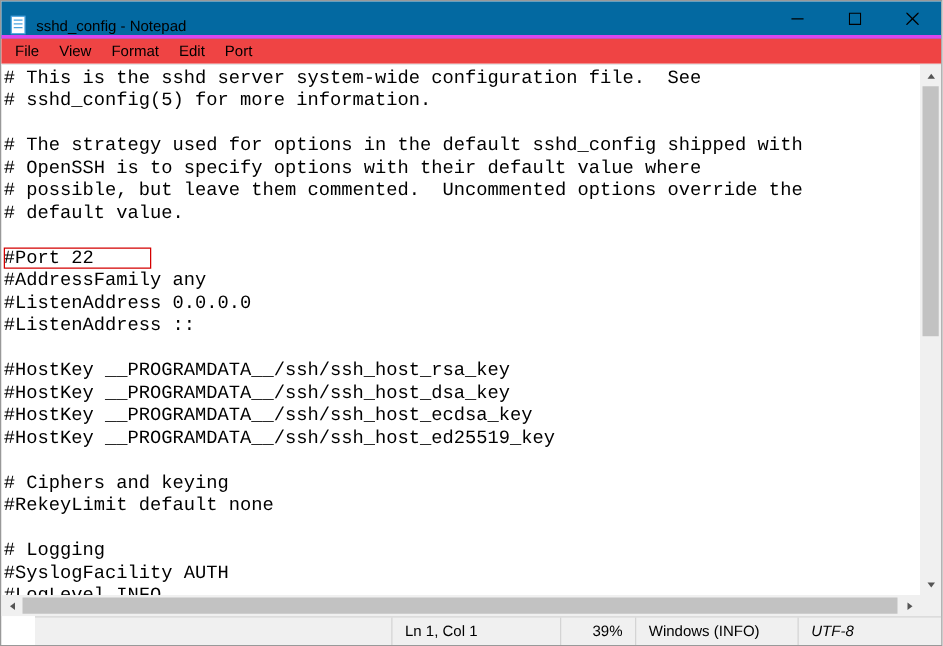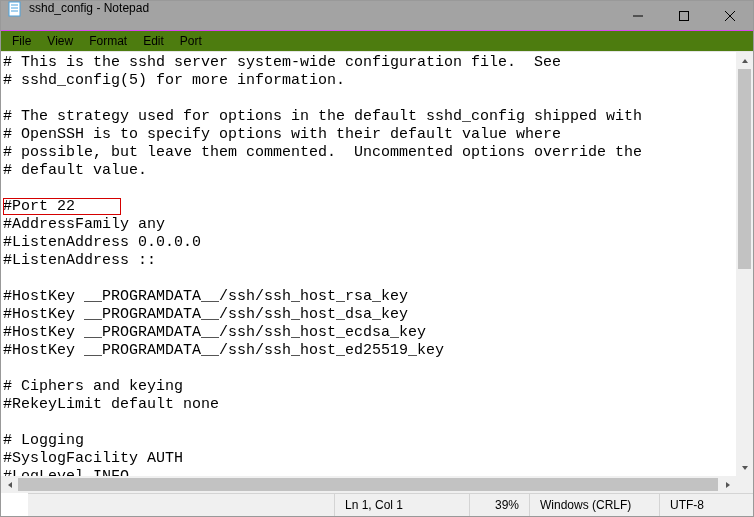--- a/index.html
+++ b/index.html
@@ -9,46 +9,46 @@
       background: #fff;
       width: 754px;
       height: 517px;
       border: 1px solid #999;
       display: flex;
       flex-direction: column;
       overflow: hidden;
     }
     .titlebar {
       height: 30px;
-      background: #a3a3a3;
-      display: flex;
-      align-items: flex-start;
+      background: #0369a1;
+      display: flex;
+      align-items: flex-end;
       padding-left: 6px;
-      border-bottom: 1px solid #d946ef;
+      border-bottom: 3px solid #d946ef;
     }
     .titlebar-icon {
       width: 16px; height: 16px;
       margin-right: 6px;
       display: inline-flex; align-items: center; justify-content: center;
     }
     .titlebar-title { flex: 1; color: #000; font-size: 12px; }
     .win-controls { display: flex; height: 100%; }
     .win-btn {
       width: 46px; height: 100%;
       display: flex; align-items: center; justify-content: center;
       font-family: "Segoe UI Symbol", sans-serif; font-size: 10px;
       color: #000;
     }
     .menubar {
       height: 20px;
       display: flex;
       align-items: center;
       padding: 0 4px;
       gap: 2px;
-      background: #4d7c0f;
+      background: #ef4444;
     }
     .menu-item {
       padding: 2px 7px;
       font-size: 12px;
       color: #000;
     }
     .editor-wrap {
       flex: 1;
       position: relative;
       overflow: hidden;
@@ -111,21 +111,21 @@
     }
     .status-cell {
       border-left: 1px solid #d4d4d4;
       padding: 3px 10px;
       display: flex; align-items: center;
     }
     .status-spacer { flex: 1; }
     .status-cell.pos { width: 135px; }
     .status-cell.zoom { width: 60px; justify-content: flex-end; }
     .status-cell.eol { width: 130px; }
-    .status-cell.enc { width: 94px; }
+    .status-cell.enc { width: 115px; font-style: italic; }
   </style>
 </head>
 <body>
 
 <div class="titlebar">
   <span class="titlebar-icon">
     <svg width="16" height="16" viewBox="0 0 16 16">
       <rect x="2" y="1" width="11" height="14" fill="#fff" stroke="#4aa3df" stroke-width="1"></rect>
       <line x1="4" y1="4" x2="11" y2="4" stroke="#4aa3df" stroke-width="1"></line>
       <line x1="4" y1="7" x2="11" y2="7" stroke="#4aa3df" stroke-width="1"></line>
@@ -221,15 +221,15 @@
     </div>
   </div>
 
   <div class="scroll-corner"></div>
 </div>
 
 <div class="statusbar">
   <div class="status-spacer"></div>
   <div class="status-cell pos">Ln 1, Col 1</div>
   <div class="status-cell zoom">39%</div>
-  <div class="status-cell eol">Windows (CRLF)</div>
+  <div class="status-cell eol">Windows (INFO)</div>
   <div class="status-cell enc">UTF-8</div>
 </div>
 
 </body></html>

